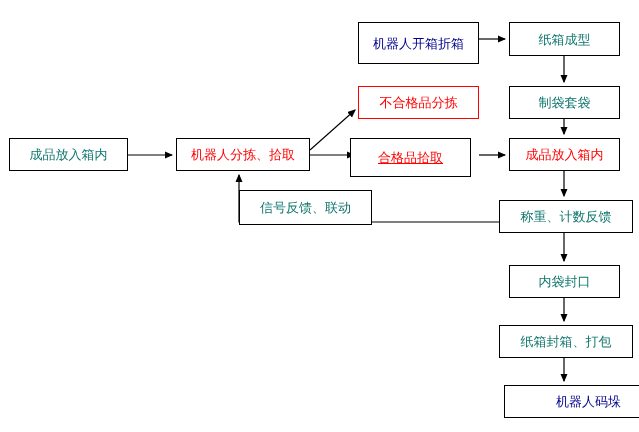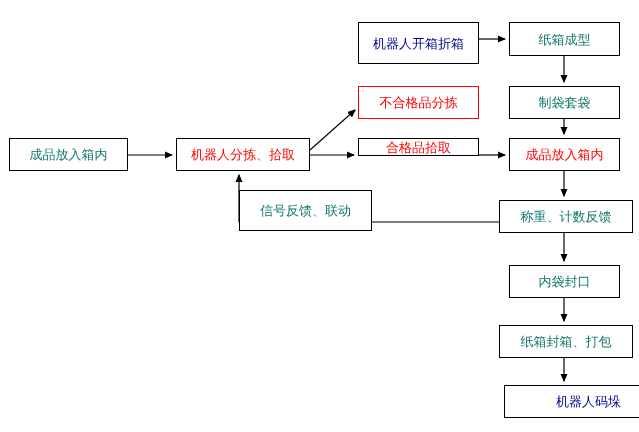--- a/index.html
+++ b/index.html
@@ -76,36 +76,36 @@
   <div id="node-layer">
       <div class="node" style="left: 9px; top: 138px; width: 119px; height: 33px;">
         <span>成品放入箱内</span>
       </div>
       <div class="node text-red" style="left: 176px; top: 138px; width: 134px; height: 33px;">
         <span>机器人分拣、拾取</span>
       </div>
       <div class="node text-red border-red" style="left: 358px; top: 86px; width: 121px; height: 33px;">
         <span>不合格品分拣</span>
       </div>
-      <div class="node text-red" style="left: 358px; top: 138px; width: 121px; height: 18px;">
+      <div class="node text-red" style="left: 350px; top: 138px; width: 121px; height: 39px; text-decoration: underline;">
         <span>合格品拾取</span>
       </div>
       <div class="node text-blue" style="left: 358px; top: 22px; width: 121px; height: 42px; text-align: center;">
         <span>机器人开箱折箱</span>
       </div>
       <div class="node" style="left: 509px; top: 22px; width: 111px; height: 34px;">
         <span>纸箱成型</span>
       </div>
       <div class="node" style="left: 509px; top: 86px; width: 111px; height: 33px; justify-content: center;">
         <span>制袋套袋</span>
       </div>
       <div class="node text-red" style="left: 509px; top: 138px; width: 111px; height: 33px;">
         <span>成品放入箱内</span>
       </div>
-      <div class="node" style="left: 239px; top: 190px; width: 133px; height: 41px; text-align: right;">
+      <div class="node" style="left: 239px; top: 190px; width: 133px; height: 35px; text-align: right;">
         <span>信号反馈、联动</span>
       </div>
       <div class="node" style="left: 499px; top: 200px; width: 134px; height: 33px; align-items: center;">
         <span>称重、计数反馈</span>
       </div>
       <div class="node" style="left: 509px; top: 265px; width: 111px; height: 33px;">
         <span>内袋封口</span>
       </div>
       <div class="node" style="left: 499px; top: 325px; width: 134px; height: 33px;">
         <span>纸箱封箱、打包</span>

